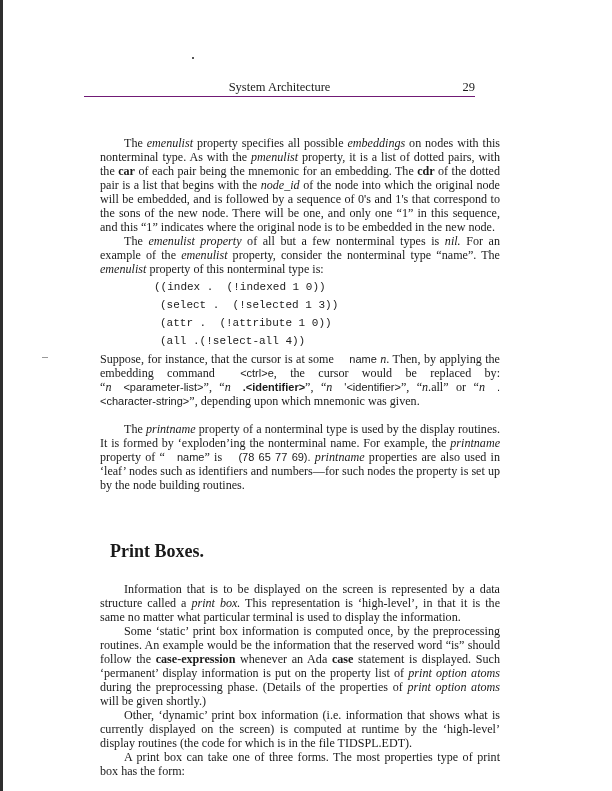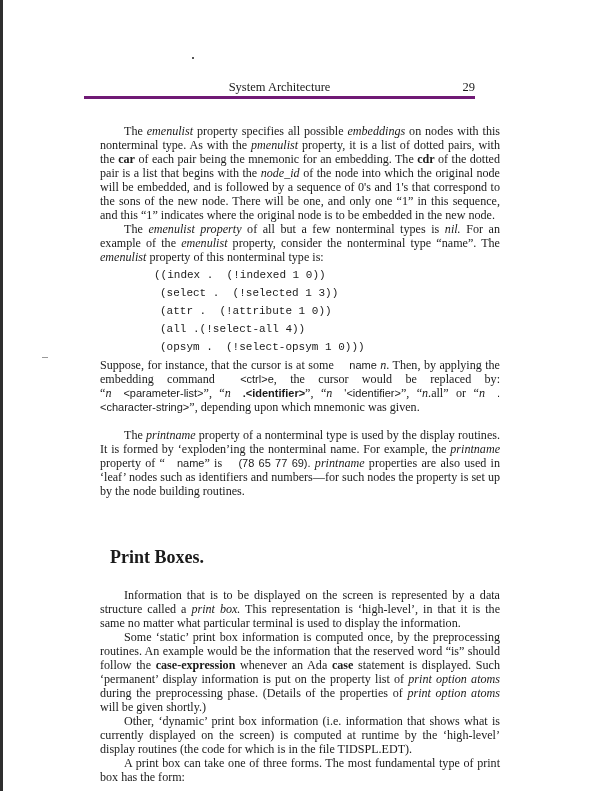--- a/index.html
+++ b/index.html
@@ -1,24 +1,24 @@
 <!DOCTYPE html>
 <html><head>
 <meta charset="utf-8">
 <style>
   html, body { margin: 0; padding: 0; background: #ffffff; }
   body { width: 612px; height: 791px; position: relative; overflow: hidden;
          font-family: "DejaVu Serif", "Liberation Serif", serif; color: #1a1a1a; }
   .left-edge { position: absolute; left: 0; top: 0; width: 3px; height: 791px; background: #2e2e2e; }
   .speck { position: absolute; width: 2px; height: 2px; background: #555; }
   .header { position: absolute; left: 84px; top: 80px; width: 391px; height: 16px;
-            border-bottom: 3px solid #701a75; font-family: "Liberation Serif", serif; font-size: 12.5px; }
+            border-bottom: 1px solid #701a75; font-family: "Liberation Serif", serif; font-size: 12.5px; }
   .header .title { position: absolute; left: 0; right: 0; text-align: center; top: 0; }
   .header .pnum { position: absolute; right: 0; top: 0; font-family: Liberation Serif, serif; }
-  .body { position: absolute; left: 100px; top: 124px; width: 400px;
+  .body { position: absolute; left: 100px; top: 136px; width: 400px;
           font-family: "Liberation Serif", serif; font-size: 12.1px; line-height: 14px;
           text-align: justify; }
   .body p { margin: 0; text-indent: 24px; }
   .body p.noindent { text-indent: 0; }
   .gap { height: 14px; }
   .gap-big { height: 42px; }
   .code { font-family: "Liberation Mono", monospace; font-size: 11px; line-height: 14px; white-space: pre; margin: 4px; }
   .code.l0 { padding-left: 50px; }
   .code.l1 { padding-left: 56px; }
   .mono { font-family: Liberation Sans, sans-serif; font-size: 11px; margin-left: 12px; }
@@ -42,37 +42,36 @@
 
   <p><span>The </span><i>emenulist</i><span> property specifies all possible </span><i>embeddings</i><span> on nodes with this nonterminal type. As with the </span><i>pmenulist</i><span> property, it is a list of dotted pairs, with the </span><span class="bold">car</span><span> of each pair being the mnemonic for an embedding. The </span><span class="bold">cdr</span><span> of the dotted pair is a list that begins with the </span><i>node_id</i><span> of the node into which the original node will be embedded, and is followed by a sequence of 0's and 1's that correspond to the sons of the new node. There will be one, and only one “1” in this sequence, and this “1” indicates where the original node is to be embedded in the new node.</span></p>
 
   <p><span>The </span><i>emenulist property</i><span> of all but a few nonterminal types is </span><i>nil.</i><span> For an example of the </span><i>emenulist</i><span> property, consider the nonterminal type “name”. The </span><i>emenulist</i><span> property of this nonterminal type is:</span></p>
 
   <div>
     <div class="code l0">((index .  (!indexed 1 0))</div>
     <div class="code l1">(select .  (!selected 1 3))</div>
     <div class="code l1">(attr .  (!attribute 1 0))</div>
     <div class="code l1">(all .(!select-all 4))</div>
-    <div class="code l1">(opsym .  (!select-opsym 1 0)))</div>
   </div>
 
   <p class="noindent"><span>Suppose, for instance, that the cursor is at some </span><span class="mono">name</span><span> </span><i>n</i><span>. Then, by applying the embedding command </span><span class="mono">&lt;ctrl&gt;e</span><span>, the cursor would be replaced by:  “</span><i>n</i><span class="mono">&lt;parameter-list&gt;</span><span>”, “</span><i>n</i><span class="mono bold">.&lt;identifier&gt;</span><span>”, “</span><i>n</i><span class="mono">'&lt;identifier&gt;</span><span>”, “</span><i>n</i><span>.all</span><span>” or “</span><i>n</i><span class="mono">.&lt;character-string&gt;</span><span>”, depending upon which mnemonic was given.</span></p>
 
   <div class="gap"></div>
 
   <p><span>The </span><i>printname</i><span> property of a nonterminal type is used by the display routines. It is formed by ‘exploden’ing the nonterminal name.  For example, the </span><i>printname</i><span> property of “</span><span class="mono">name</span><span>” is </span><span class="mono">(78 65 77 69).</span><span>  </span><i>printname</i><span> properties are also used in ‘leaf’ nodes such as identifiers and numbers—for such nodes the property is set up by the node building routines.</span></p>
 
   <div class="gap-big"></div>
 
   <h3>Print Boxes.</h3>
 
   <div class="gap"></div>
 
   <p><span>Information that is to be displayed on the screen is represented by a data structure called a </span><i>print box.</i><span> This representation is ‘high-level’, in that it is the same no matter what particular terminal is used to display the information.</span></p>
 
   <p><span>Some ‘static’ print box information is computed once, by the preprocessing routines. An example would be the information that the reserved word “is” should follow the </span><span class="bold">case-expression</span><span> whenever an Ada </span><span class="bold">case</span><span> statement is displayed. Such ‘permanent’ display information is put on the property list of </span><i>print option atoms</i><span> during the preprocessing phase.  (Details of the properties of </span><i>print option atoms</i><span> will be given shortly.)</span></p>
 
   <p><span>Other, ‘dynamic’ print box information (i.e. information that shows what is currently displayed on the screen) is computed at runtime by the ‘high-level’ display routines (the code for which is in the file TIDSPL.EDT).</span></p>
 
-  <p><span>A print box can take one of three forms. The most fundamental type of print box has the form:</span></p>
+  <p><span>A print box can take one of three forms. The most properties type of print box has the form:</span></p>
 
 
 </div>
 
 </body></html>

